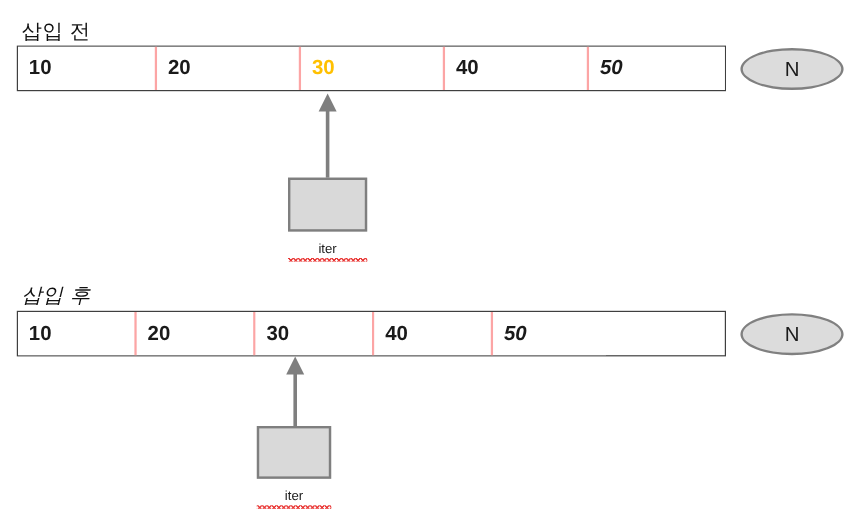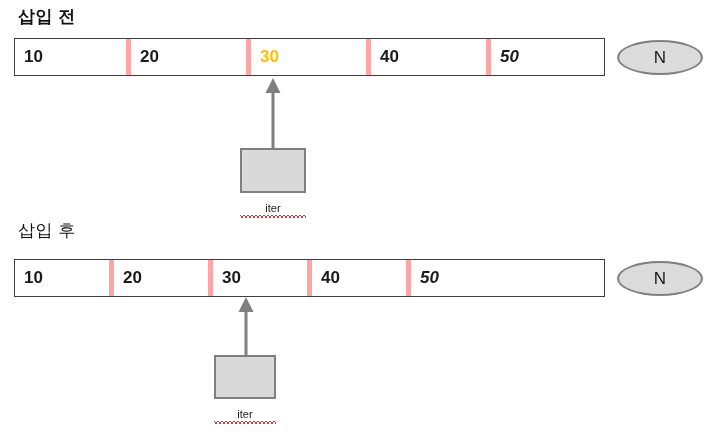--- a/index.html
+++ b/index.html
@@ -29,21 +29,21 @@
   
   .array-row {
     position: absolute;
     display: flex;
     box-sizing: border-box;
     border: 1px solid #3f3f3f;
     background: #ffffff;
   }
   .array-cell {
     box-sizing: border-box;
-    border-right: 5px solid #fca5a5;
+    border-right: 2px solid #fca5a5;
     display: flex;
     align-items: center;
     padding-left: 9px;
     font-size: 17px;
     font-weight: bold;
     color: #1a1a1a;
     background: #ffffff;
   }
   .array-cell:last-child {
     border-right: none;
@@ -97,42 +97,42 @@
 
   
   .arrow {
     position: absolute;
     overflow: visible;
   }
 </style>
 </head>
 <body>
 
-<div class="section-title" style="left:18px; top:8px;font-weight:bold;">삽입 전</div>
+<div class="section-title" style="left:18px; top:18px;">삽입 전</div>
 
 <div class="array-row" style="left:14px; top:38px; width:591px; height:38px;">
   <div class="array-cell" style="width:116px;">10</div>
   <div class="array-cell" style="width:120px;">20</div>
   <div class="array-cell highlight" style="width:120px;">30</div>
   <div class="array-cell" style="width:120px;">40</div>
   <div class="array-cell" style="width:113px;">50</div>
 </div>
 
 <div class="n-node" style="left:617px; top:40px; width:86px; height:35px;">N</div>
 
 <svg class="arrow" style="left:258px; top:76px; width:30px; height:90px;" viewBox="0 0 30 90">
   <line x1="15" y1="88" x2="15" y2="12" stroke="#7f7f7f" stroke-width="3"></line>
   <polygon points="15,2 7.5,17 22.5,17" fill="#7f7f7f"></polygon>
 </svg>
 
 <div class="iter-box" style="left:240px; top:148px; width:66px; height:45px;"></div>
 
 <div class="iter-label" style="left:240px; top:203px; width:66px;">iter</div>
 
-<div class="section-title" style="left:18px; top:222px;">삽입 후</div>
+<div class="section-title" style="left:18px; top:238px;font-style:italic;">삽입 후</div>
 
 <div class="array-row" style="left:14px; top:259px; width:591px; height:38px;">
   <div class="array-cell" style="width:99px;">10</div>
   <div class="array-cell" style="width:99px;">20</div>
   <div class="array-cell" style="width:99px;">30</div>
   <div class="array-cell" style="width:99px;">40</div>
   <div class="array-cell" style="width:94px;">50</div>
 </div>
 
 <div class="n-node" style="left:617px; top:261px; width:86px; height:35px;">N</div>

